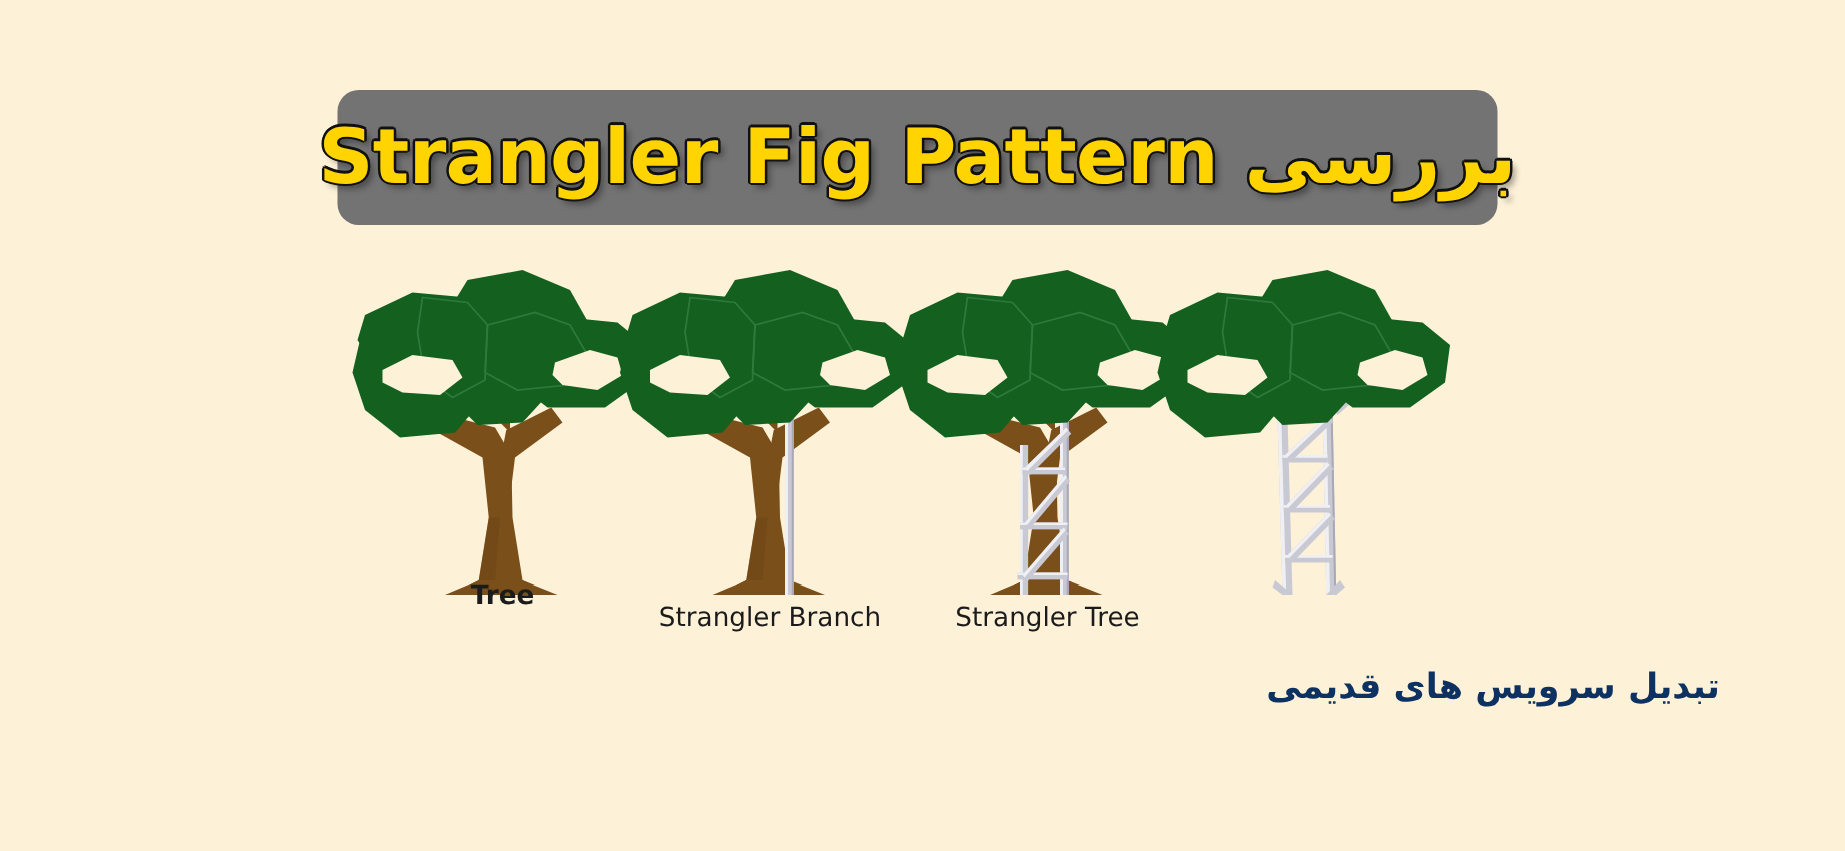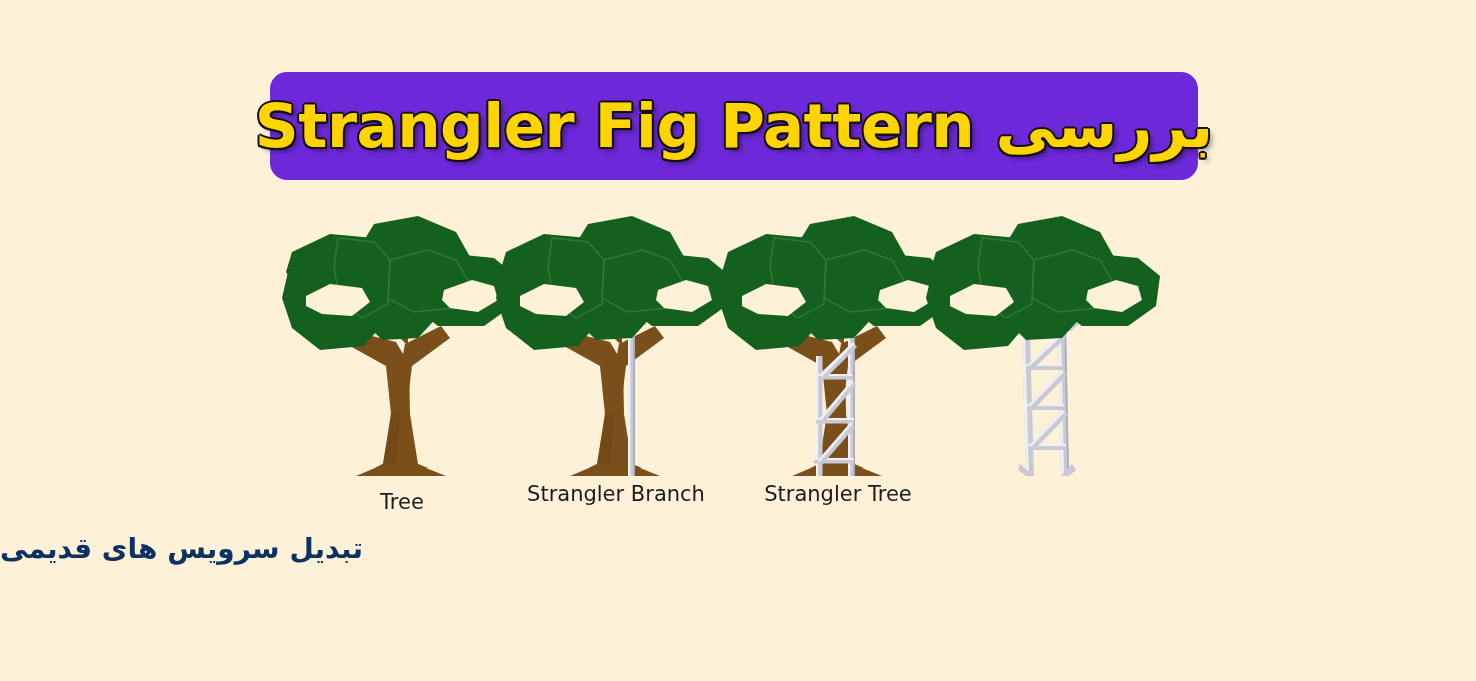--- a/index.html
+++ b/index.html
@@ -22,21 +22,21 @@
     background: #FDF1D8;
   }
 
   
   .title-banner {
     position: absolute;
     left: 270px;
     top: 72px;
     width: 928px;
     height: 108px;
-    background: #6d28d9;
+    background: #737373;
     border-radius: 17px;
     display: flex;
     align-items: center;
     justify-content: center;
     box-sizing: border-box;
     padding: 0 18px;
   }
   .title-text {
     font-family: "DejaVu Sans", "Liberation Sans", sans-serif;
     font-weight: 700;
@@ -84,26 +84,27 @@
     font-weight: 400;
     color: #1B1B1B;
   }
 
   
   .subtitle {
     position: absolute;
     left: 0;
     top: 532px;
     width: 1364px;
-    text-align: left;
+    text-align: right;
     direction: rtl;
     font-family: "DejaVu Sans", "Liberation Sans", sans-serif;
     font-size: 28px;
     font-weight: 700;
     color: #0D3161;
+    padding-left: 12px;
   }
 
   
   .footer {
     position: absolute;
     left: 0;
     top: 641px;
     width: 1476px;
     text-align: center;
     font-family: "DejaVu Sans", "Liberation Sans", sans-serif;
@@ -142,21 +143,21 @@
           <path d="M10 58 L48 42 L92 44 L112 66 L110 104 L86 132 L42 136 L14 114 L4 84 Z" fill="#13601F"></path>
           <path d="M92 62 L132 52 L158 70 L162 100 L140 124 L104 126 L84 106 L82 80 Z" fill="#13601F"></path>
 
           <path d="M60 24 L96 28 L112 46 L110 90 L84 104 L62 88 L56 52 Z" fill="none" stroke="#2E7A3A" stroke-width="1.4"></path>
           <path d="M112 46 L150 36 L178 46 L192 70 L176 94 L136 98 L110 84 Z" fill="none" stroke="#2E7A3A" stroke-width="1.4"></path>
 
           <path d="M28 82 L52 70 L84 74 L92 88 L74 102 L44 100 L28 92 Z" fill="#FDF1D8"></path>
           <path d="M166 76 L194 66 L216 72 L220 86 L200 98 L172 94 L164 86 Z" fill="#FDF1D8"></path>
         </g>
       </svg>
-      <div class="tree-label" style="top:276px;">Tree</div>
+      <div class="tree-label" style="top:250px;font-weight:bold;">Tree</div>
     </div>
 
     <div class="tree-item" style="left:492px;">
       <svg class="tree-svg" viewBox="0 0 248 262" xmlns="http://www.w3.org/2000/svg">
         <g>
           <path d="M118 128 L86 120 L72 132 L108 152 L113 200 L105 250 L97 254 L150 254 L140 250 L132 200 L131 150 Z" fill="#7A4F1A"></path>
           <path d="M127 130 L163 112 L172 124 L134 152 L131 176 L118 176 Z" fill="#7A4F1A"></path>
           <path d="M122 124 L120 100 L130 100 L130 132 Z" fill="#7A4F1A"></path>
           <path d="M105 250 L97 254 L78 262 L168 262 L148 254 L140 250 Z" fill="#7A4F1A"></path>
           <path d="M113 200 L105 250 L118 250 L122 200 Z" fill="#6B4315" opacity="0.45"></path>

